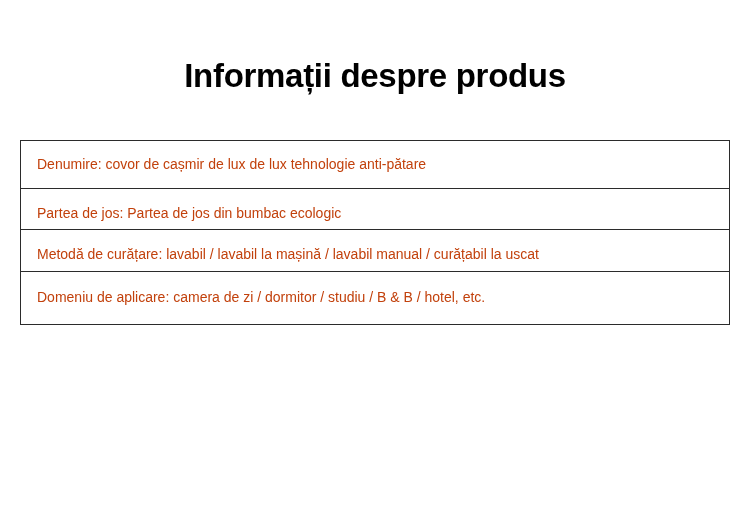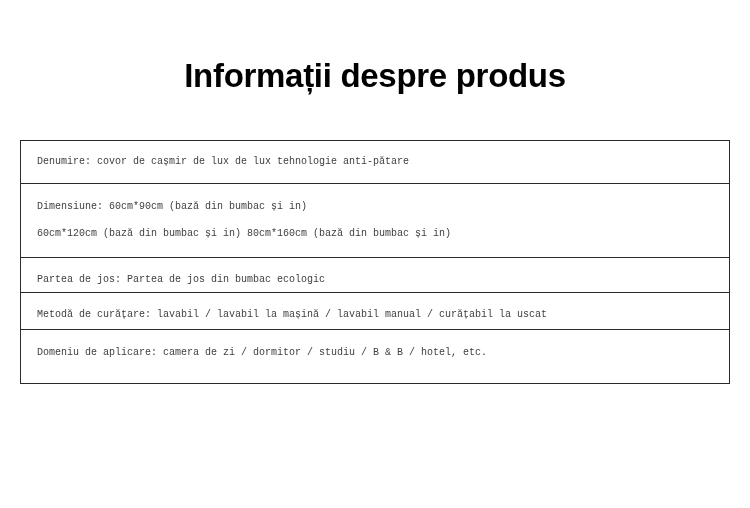--- a/index.html
+++ b/index.html
@@ -39,51 +39,46 @@
     border-bottom: none;
     box-sizing: border-box;
     background: #ffffff;
   }
   .spec-row {
     border-bottom: 1.5px solid #2b2b2b;
     box-sizing: border-box;
     padding: 0 16px;
   }
   .spec-row .line {
-    font-size: 10px;
+    font-size: 14px;
     line-height: 1.35;
-    color: #404040;
+    color: #c2410c;
     white-space: nowrap;
-    font-family: Liberation Mono, monospace;
   }
   .row-1 { padding-top: 14px; padding-bottom: 14px; }
   .row-1 .line + .line { margin-top: 13px; }
   .row-2 { padding-top: 16px; padding-bottom: 16px; }
   .row-2 .line + .line { margin-top: 14px; }
   .row-3 { padding-top: 15px; padding-bottom: 6px; }
   .row-4 { padding-top: 15px; padding-bottom: 7px; }
-  .row-5 { padding-top: 16px; padding-bottom: 24px; }
+  .row-5 { padding-top: 16px; padding-bottom: 17px; }
 </style>
 </head>
 <body>
 
 <div class="page">
 
   <h1 class="title">Informații despre produs</h1>
 
   <div class="spec-table">
 
     <div class="spec-row row-1">
       <div class="line">Denumire: covor de cașmir de lux de lux tehnologie anti-pătare</div>
     </div>
 
-    <div class="spec-row row-2">
-      <div class="line">Dimensiune: 60cm*90cm (bază din bumbac și in)</div>
-      <div class="line">60cm*120cm (bază din bumbac și in) 80cm*160cm (bază din bumbac și in)</div>
-    </div>
 
     <div class="spec-row row-3">
       <div class="line">Partea de jos: Partea de jos din bumbac ecologic</div>
     </div>
 
     <div class="spec-row row-4">
       <div class="line">Metodă de curățare: lavabil / lavabil la mașină / lavabil manual / curățabil la uscat</div>
     </div>
 
     <div class="spec-row row-5">

